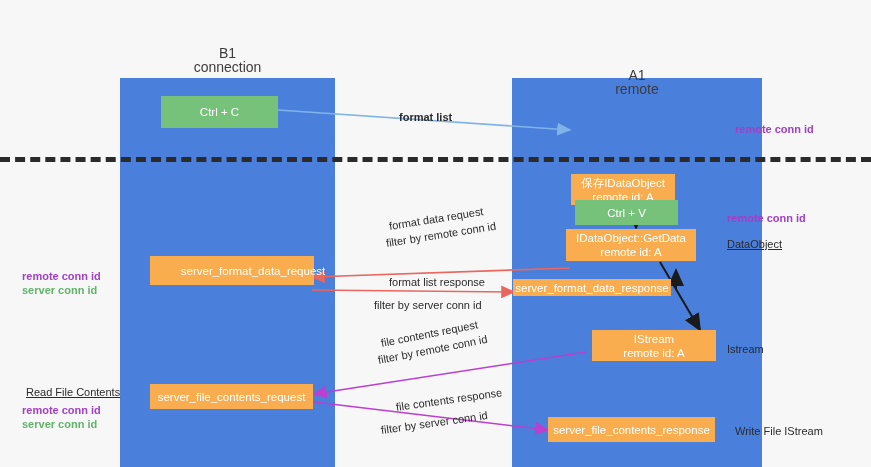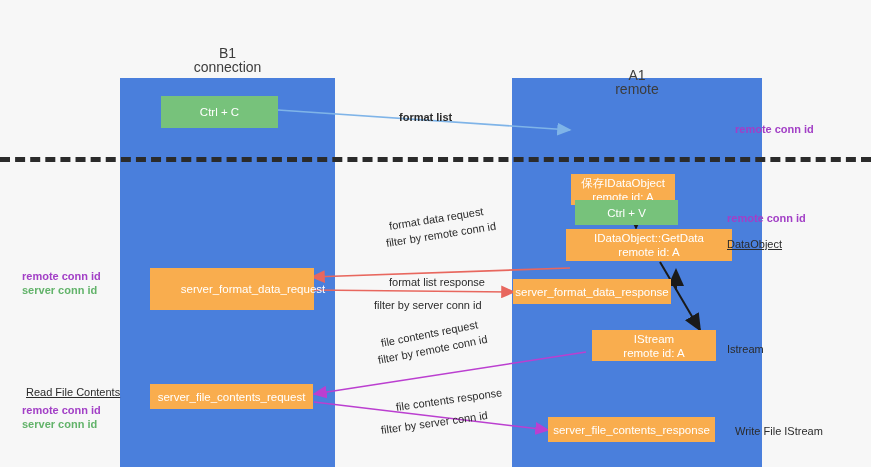--- a/index.html
+++ b/index.html
@@ -141,26 +141,26 @@
 
   <div class="divider"></div>
 
   <div class="node green" style="left:161px; top:96px; width:117px; height:32px;">Ctrl + C</div>
 
   <div class="node orange" style="left:571px; top:134px; width:104px; height:31px; white-space:pre-line;margin-top:40px;">保存IDataObject
 remote id: A</div>
 
   <div class="node green" style="left:575px; top:173px; width:103px; height:25px;margin-top:27px;">Ctrl + V</div>
 
-  <div class="node orange" style="left:566px; top:229px; width:166px; height:32px; white-space:pre-line;">IDataObject::GetData
+  <div class="node orange" style="left:566px; top:229px; width:130px; height:32px; white-space:pre-line;">IDataObject::GetData
 remote id: A</div>
 
-  <div class="node orange" style="left:150px; top:268px; width:164px; height:42px;padding-left:46px;">server_format_data_request</div>
-
-  <div class="node orange" style="left:513px; top:279px; width:158px; height:25px;">server_format_data_response</div>
+  <div class="node orange" style="left:150px; top:256px; width:164px; height:29px;padding-left:46px;">server_format_data_request</div>
+
+  <div class="node orange" style="left:513px; top:279px; width:158px; height:17px;">server_format_data_response</div>
 
   <div class="node orange" style="left:592px; top:330px; width:124px; height:31px; white-space:pre-line;">IStream
 remote id: A</div>
 
   <div class="node orange" style="left:548px; top:417px; width:167px; height:25px;">server_file_contents_response</div>
 
   <div class="node orange" style="left:150px; top:384px; width:163px; height:25px;">server_file_contents_request</div>
 
   <div class="lbl" style="left:399px; top:110px;font-weight:bold;">format list</div>
 

